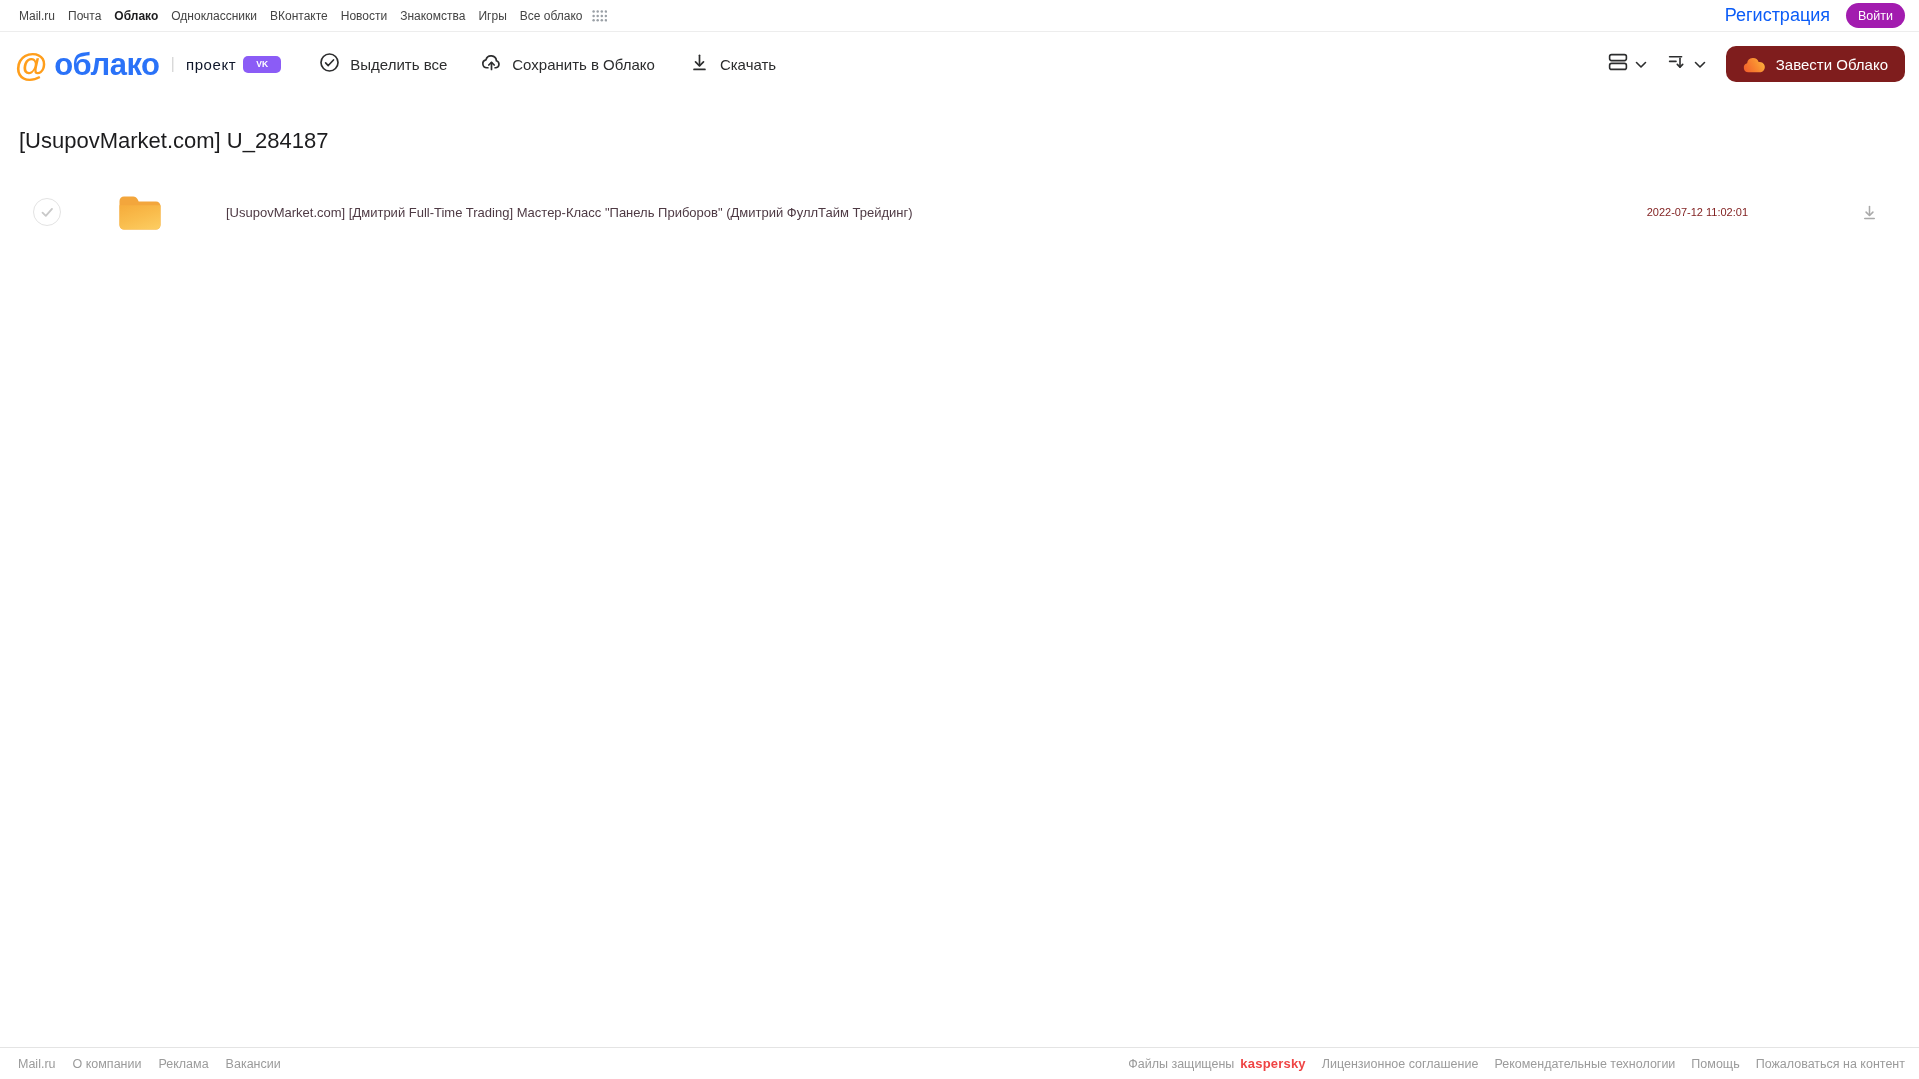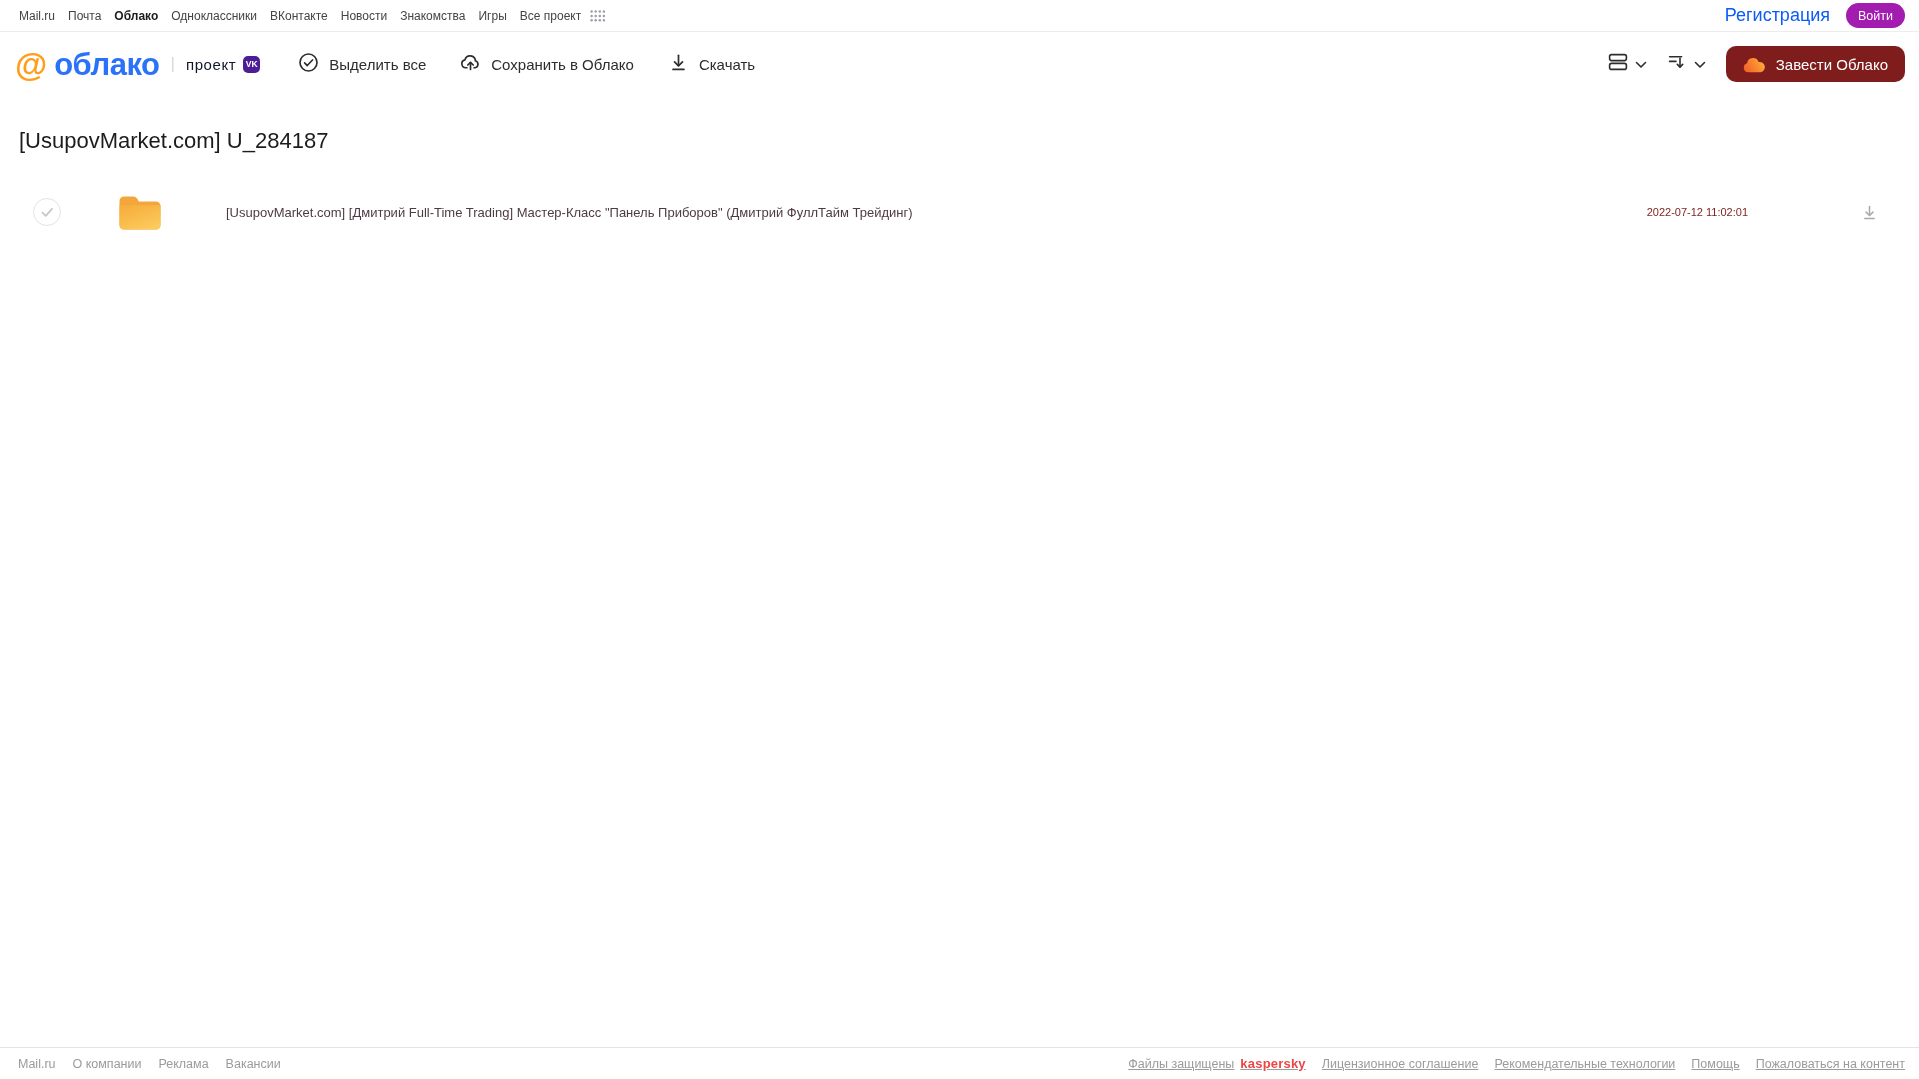--- a/index.html
+++ b/index.html
@@ -50,22 +50,22 @@
   }
   .logo-name {
     margin-left: 7px;
     font-size: 31px; line-height: 1; font-weight: bold;
     color: #2a72f8; letter-spacing: -0.5px;
   }
   .logo-sep { margin: 0 11px; color: #d9d9d9; font-size: 17px; font-weight: 300; }
   .logo-project { color: #0f172a; font-size: 15px; letter-spacing: 0.6px; }
   .vk-badge {
     margin-left: 7px;
-    width: 17px; height: 17px; border-radius: 5px;
-    background: #4c1d95; color: #fff;
+    width: 38px; height: 17px; border-radius: 5px;
+    background: #8b5cf6; color: #fff;
     font-size: 8.5px; font-weight: bold;
     display: flex; align-items: center; justify-content: center;
   }
 
   .toolbar { display: flex; align-items: center; gap: 34px; margin-left: 38px; }
   .toolbar-action { display: flex; align-items: center; gap: 10px; font-size: 15px; color: #2c2d2e; }
   .oicon { stroke: #2c2d2e; fill: none; stroke-width: 1.6; stroke-linecap: round; stroke-linejoin: round; }
 
   .header-right { margin-left: auto; display: flex; align-items: center; gap: 20px; }
   .icon-btn { display: flex; align-items: center; gap: 7px; }
@@ -105,40 +105,40 @@
     position: absolute; left: 0; right: 0; bottom: 0;
     height: 32px;
     border-top: 1px solid #e4e4e4;
     background: #fff;
     display: flex; align-items: center;
     padding: 0 14px 0 18px;
     font-size: 12.5px; color: #9b9b9b;
     white-space: nowrap;
   }
   .footer-left { display: flex; gap: 17px; }
-  .footer-right { margin-left: auto; display: flex; align-items: center; gap: 16px; text-decoration: underline; }
+  .footer-right { margin-left: auto; display: flex; align-items: center; gap: 16px; }
   .footer a, .footer .f-link { color: #9b9b9b; }
   .kasper-group { display: flex; align-items: center; gap: 6px; }
   .kaspersky { color: #ef4444; font-weight: bold; font-size: 13px; letter-spacing: 0.2px; }
 </style>
 </head>
 <body>
 
 <nav class="topnav">
   <div style="display:flex;gap:13px;align-items:center;">
 
   <span class="nav-item clickable">Mail.ru</span>
       <span class="nav-item clickable">Почта</span>
       <span class="nav-item clickable active">Облако</span>
       <span class="nav-item clickable">Одноклассники</span>
       <span class="nav-item clickable">ВКонтакте</span>
       <span class="nav-item clickable">Новости</span>
       <span class="nav-item clickable">Знакомства</span>
       <span class="nav-item clickable">Игры</span>
-      <span class="nav-item clickable">Все проект</span>
+      <span class="nav-item clickable">Все облако</span>
     </div>
   <span class="grid-icon clickable">
     <svg width="15" height="12" viewBox="0 0 15 12">
       <g fill="#9aa0a6">
         <circle cx="1.6" cy="1.6" r="1.25"></circle>
           <circle cx="5.7" cy="1.6" r="1.25"></circle>
           <circle cx="9.8" cy="1.6" r="1.25"></circle>
           <circle cx="13.9" cy="1.6" r="1.25"></circle>
         <circle cx="1.6" cy="5.9" r="1.25"></circle>
           <circle cx="5.7" cy="5.9" r="1.25"></circle>

